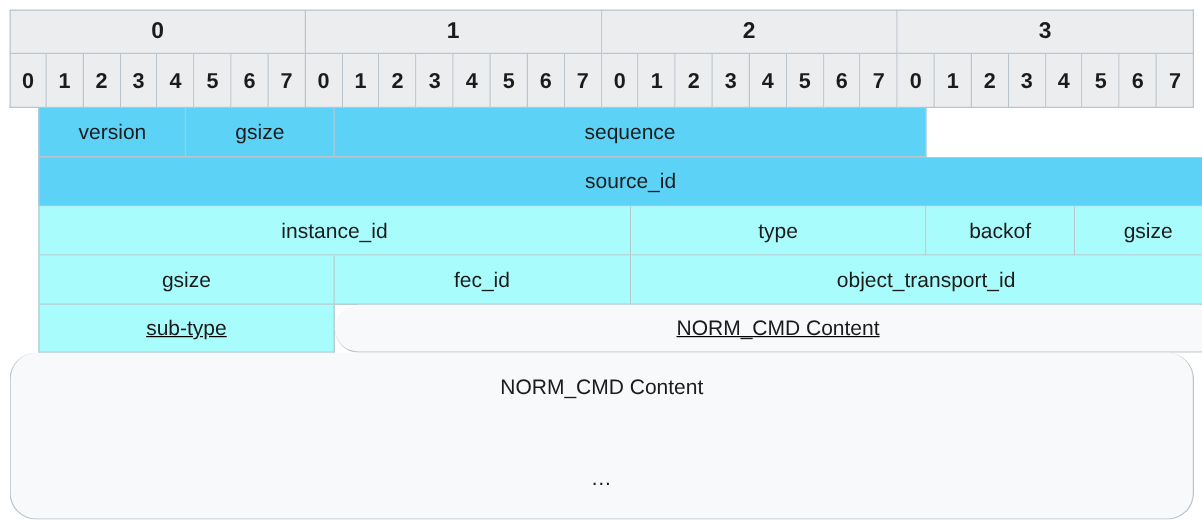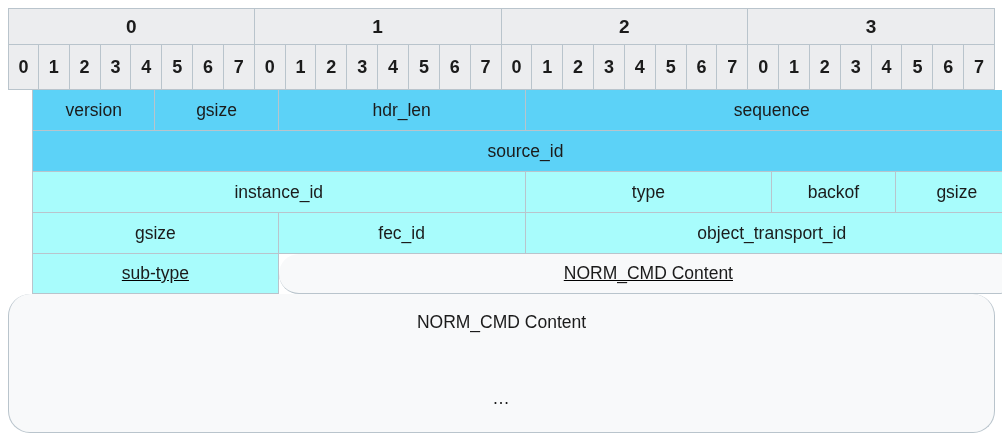--- a/index.html
+++ b/index.html
@@ -148,21 +148,20 @@
         <div class="cell" style="width: 3.125%;">3</div>
         <div class="cell" style="width: 3.125%;">4</div>
         <div class="cell" style="width: 3.125%;">5</div>
         <div class="cell" style="width: 3.125%;">6</div>
         <div class="cell" style="width: 3.125%;">7</div>
       </div>
     <div id="field-rows">
         <div class="row row-data">
           <div class="cell c-dark" style="width: 12.5%;">version</div>
           <div class="cell c-dark" style="width: 12.5%;">gsize</div>
-          <div class="cell c-dark" style="width: 25%;">hdr_len</div>
           <div class="cell c-dark" style="width: 50%;">sequence</div>
         </div>
         <div class="row row-data">
           <div class="cell c-dark" style="width: 100%;">source_id</div>
         </div>
         <div class="row row-data">
           <div class="cell c-light" style="width: 50%;">instance_id</div>
           <div class="cell c-light" style="width: 25%;">type</div>
           <div class="cell c-light" style="width: 12.5%;">backof</div>
           <div class="cell c-light" style="width: 12.5%; text-align: right;">gsize</div>

